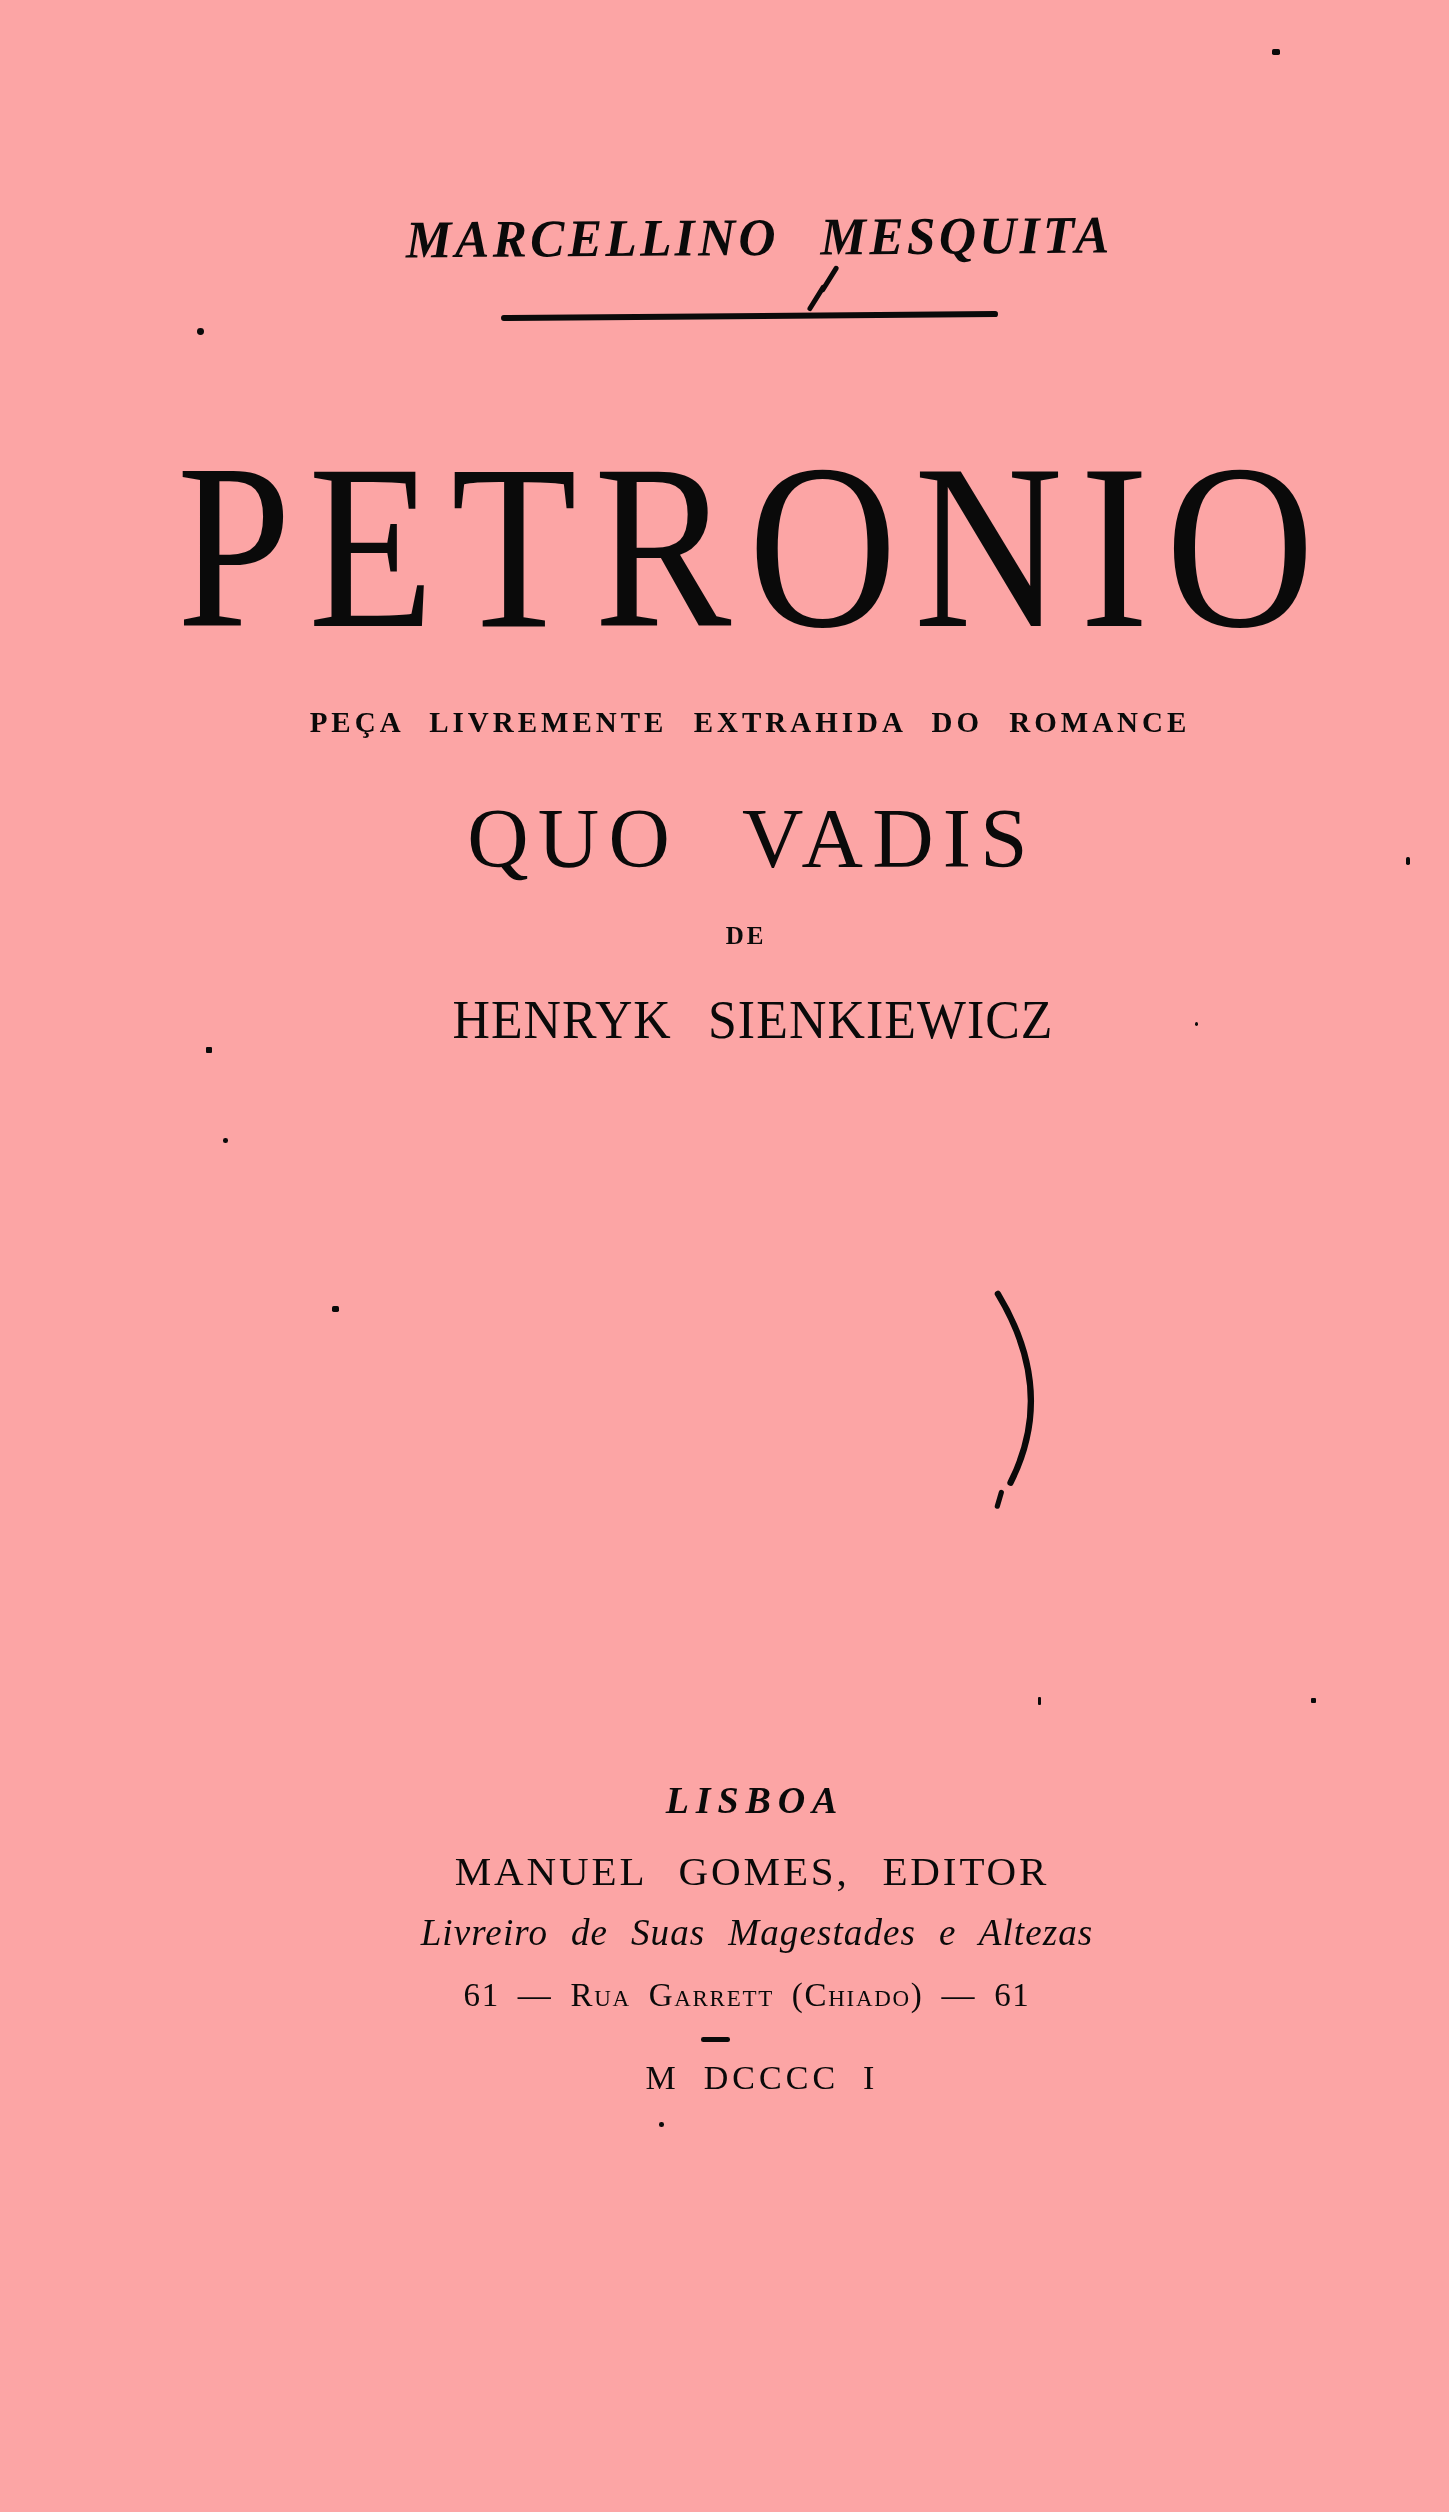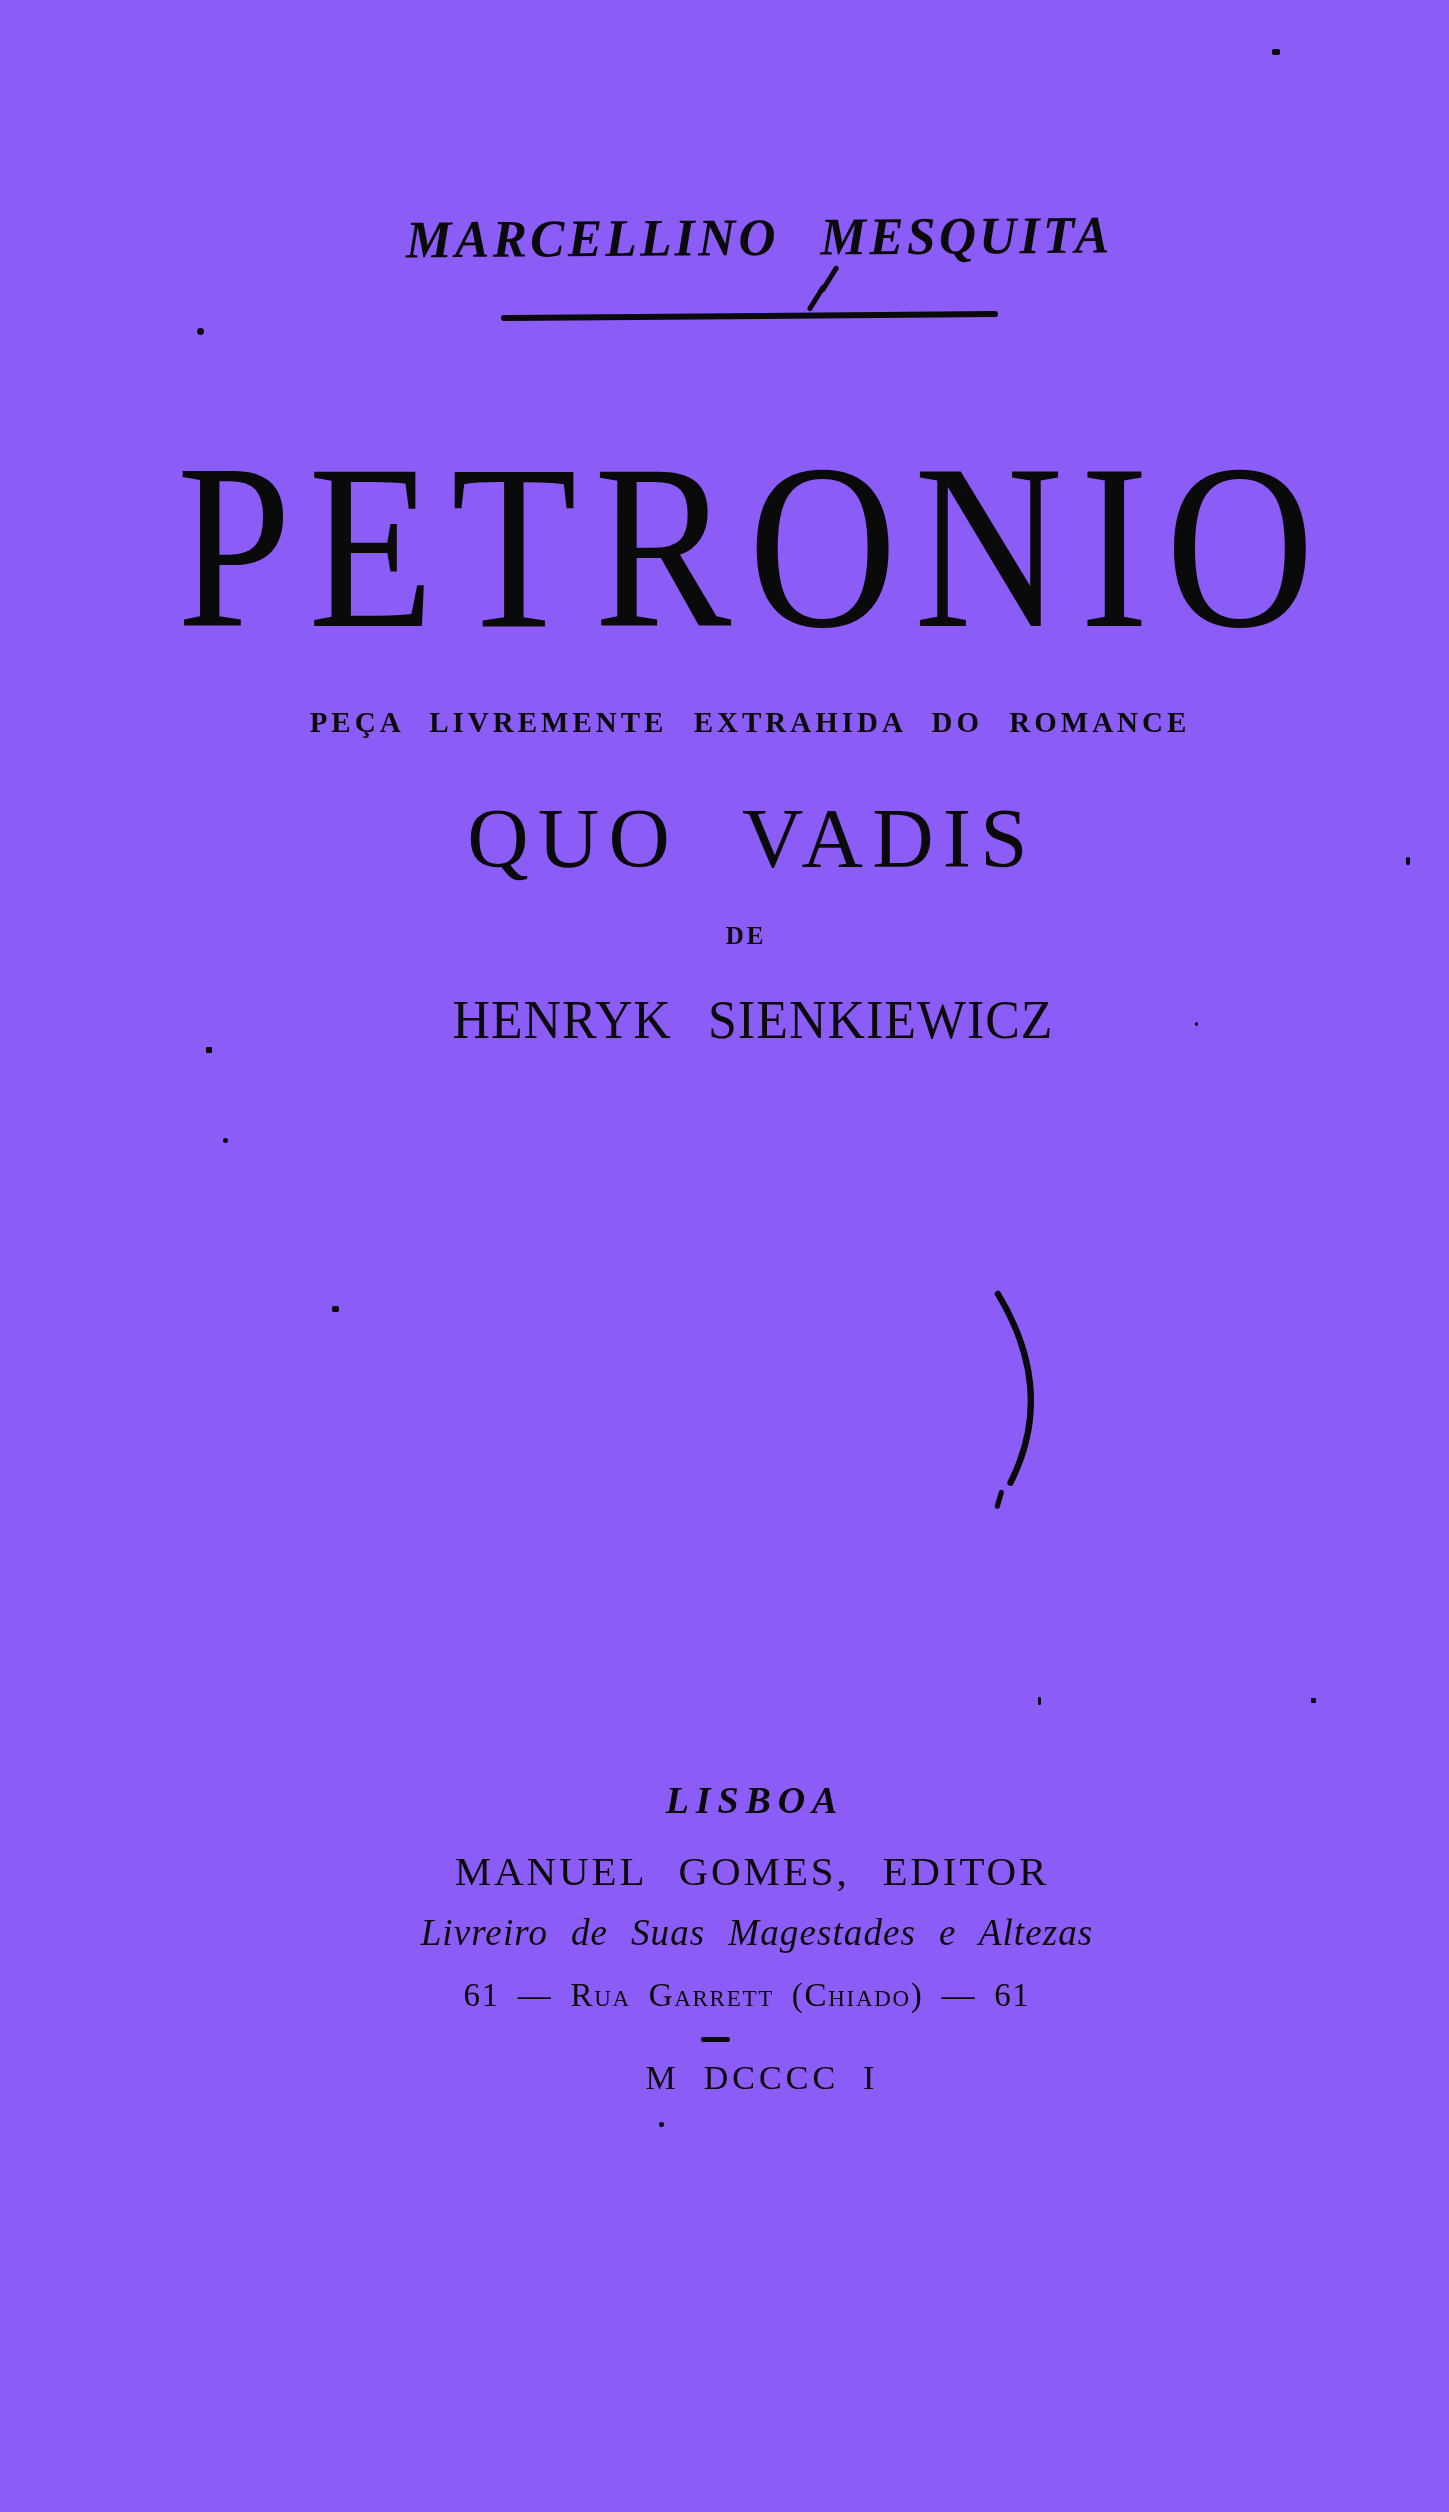--- a/index.html
+++ b/index.html
@@ -1,19 +1,19 @@
 <!DOCTYPE html>
 <html style="font-size:9.2px"><head>
 <meta charset="utf-8">
 <style>
   html,body{margin:0;padding:0;background:#ffffff;}
   .page{
     position:relative;
     width:1450px;height:2512px;
-    background:#8b5cf6;
+    background:#fca5a5;
     overflow:hidden;
     font-family:"Liberation Serif","DejaVu Serif",serif;
     color:#0a0a0a;
   }
   .line{
     position:absolute;
     width:1450px;
     text-align:center;
     white-space:nowrap;
     line-height:1;

